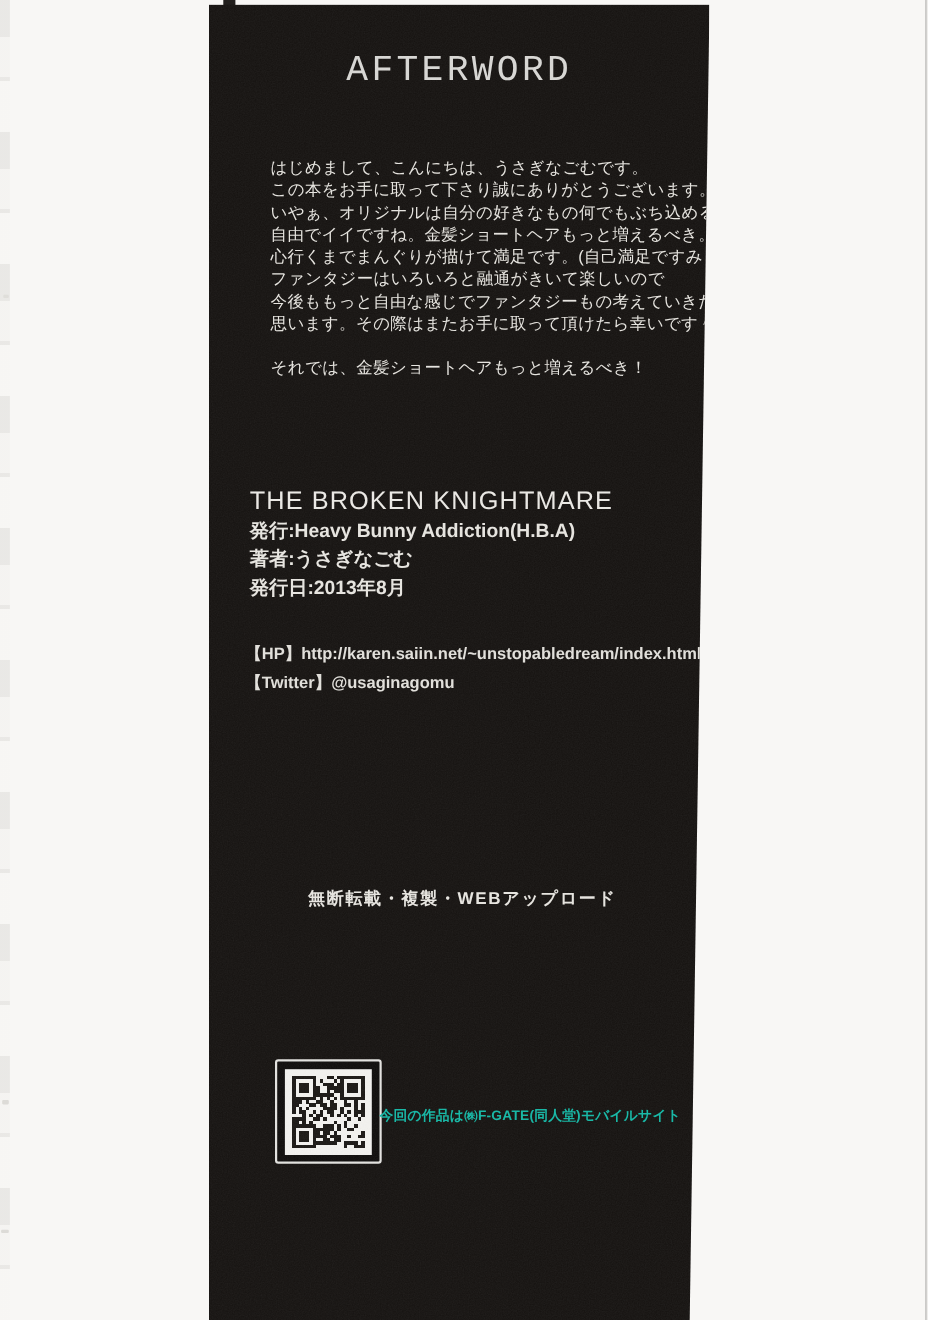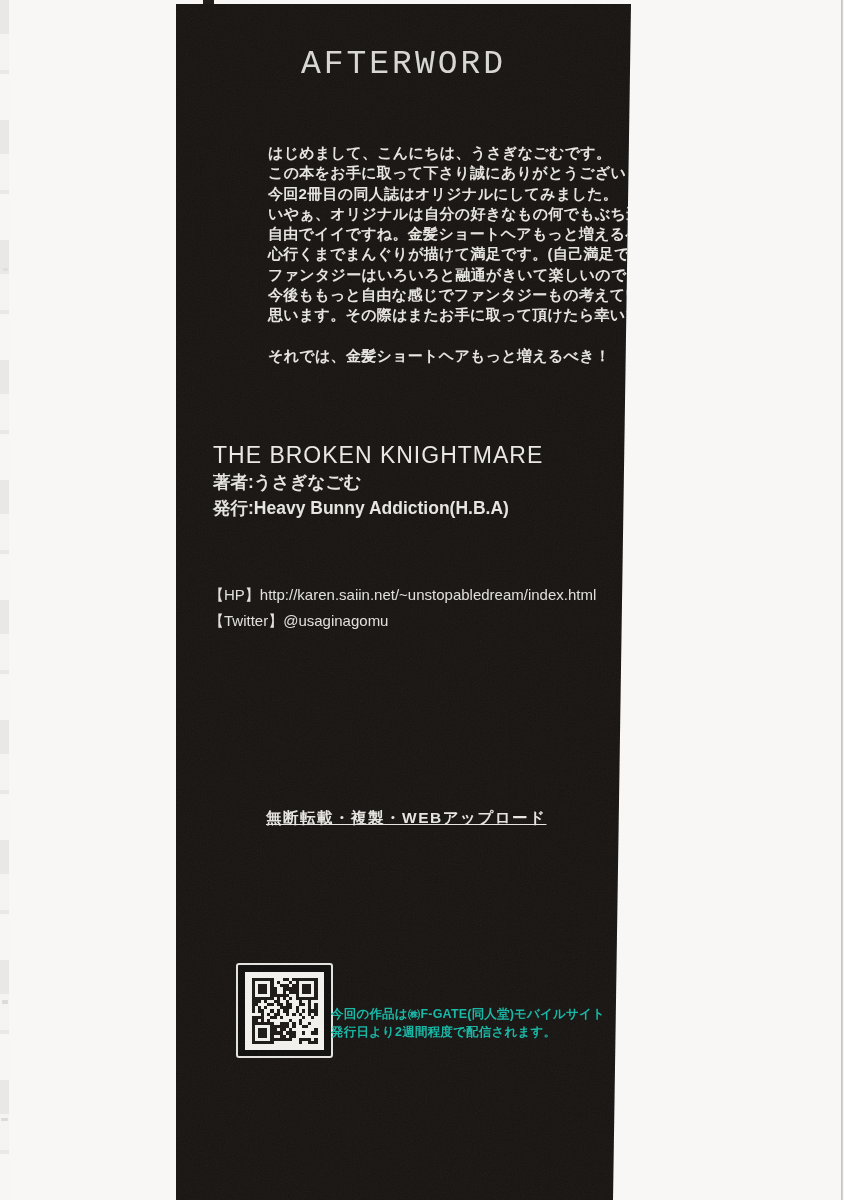--- a/index.html
+++ b/index.html
@@ -23,63 +23,63 @@
   }
   .edge-mark{position:absolute;background:#c9c6c1;opacity:.55;border-radius:1px;}
   .paper-edge-right{
     position:absolute;left:841px;top:0;width:2px;height:1200px;
     background:linear-gradient(to right,#c2c1bf,#d8d7d5);
   }
   .panel-notch{position:absolute;left:203px;top:0;width:11px;height:5px;background:#221f1d;}
 
   
   .panel{
-    position:absolute;left:176px;top:4px;width:455px;height:1196px;
+    position:absolute;left:190px;top:4px;width:455px;height:1196px;
     background:#161311;
     clip-path:polygon(0 0, 100% 0, calc(100% - 18px) 100%, 0 100%);
     color:#e8e6e1;
   }
   .noise{position:absolute;left:0;top:0;width:100%;height:100%;pointer-events:none;}
 
   .title{
     position:absolute;left:0;top:42px;width:100%;
     text-align:center;
     font-family:"Liberation Mono","DejaVu Sans Mono",monospace;
     font-size:33px;letter-spacing:3px;
     color:#d9d8d5;font-weight:400;
   }
 
   .afterword{
     position:absolute;left:56px;top:139px;
-    font-size:15px;font-weight:700;line-height:20.3px;
+    font-size:15px;font-weight:400;line-height:20.3px;
     letter-spacing:.3px;
-    color:#e8e6e1;white-space:nowrap;margin-left:36px;
+    color:#e8e6e1;white-space:nowrap;
   }
   .afterword .closing{margin-top:20px;}
 
   .colophon-title{
     position:absolute;left:37px;top:438px;
     font-size:23px;font-weight:400;letter-spacing:1px;
     color:#eceae6;white-space:nowrap;
   }
   .colophon-lines{
     position:absolute;left:37px;top:465px;
     font-size:17.5px;font-weight:700;line-height:26px;
     color:#e8e6e1;white-space:nowrap;
   }
   .contact-lines{
     position:absolute;left:33px;top:578px;
-    font-size:15px;font-weight:400;line-height:25.5px;
+    font-size:15px;font-weight:700;line-height:25.5px;
     color:#e3e1dc;white-space:nowrap;
   }
 
   .notice{
     position:absolute;left:90px;top:800px;
     font-size:15.5px;font-weight:700;line-height:28px;
-    letter-spacing:1.5px;color:#e8e6e1;white-space:nowrap;text-decoration:underline;
+    letter-spacing:1.5px;color:#e8e6e1;white-space:nowrap;
   }
 
   .qr-unit{
     position:absolute;left:60px;top:959px;
     width:97px;height:95px;box-sizing:border-box;
     border:2px solid #e4e3e0;border-radius:3px;
     background:#0f0d0c;
     display:flex;align-items:center;justify-content:center;
   }
   .qr-inner{
@@ -108,35 +108,35 @@
   <div class="paper-edge-right"></div>
   <div class="panel-notch"></div>
 
   <div class="panel">
 
     <div class="title">AFTERWORD</div>
 
     <div class="afterword">
       <div>はじめまして、こんにちは、うさぎなごむです。</div>
       <div>この本をお手に取って下さり誠にありがとうございます。</div>
-      <div>今回2冊目の同人誌はオリジナルにしてみました。</div>
       <div>いやぁ、オリジナルは自分の好きなもの何でもぶち込めるから</div>
       <div>自由でイイですね。金髪ショートヘアもっと増えるべき。</div>
       <div>心行くまでまんぐりが描けて満足です。(自己満足ですみません)</div>
       <div>ファンタジーはいろいろと融通がきいて楽しいので</div>
       <div>今後ももっと自由な感じでファンタジーもの考えていきたいと</div>
       <div>思います。その際はまたお手に取って頂けたら幸いです＾▽＾</div>
       <div class="closing">それでは、金髪ショートヘアもっと増えるべき！</div>
     </div>
 
     <div class="colophon-title">THE  BROKEN KNIGHTMARE</div>
 
     <div class="colophon-lines">
+      <div>発行:Heavy Bunny Addiction(H.B.A)</div>
       <div>著者:うさぎなごむ</div>
-      <div>発行:Heavy Bunny Addiction(H.B.A)</div>
+      <div>発行日:2013年8月</div>
     </div>
 
     <div class="contact-lines">
       <div>【HP】http://karen.saiin.net/~unstopabledream/index.html</div>
       <div>【Twitter】@usaginagomu</div>
     </div>
 
     <div class="notice">
       <div>無断転載・複製・WEBアップロード</div>
     </div>
@@ -382,21 +382,20 @@
             <rect x="15" y="20" width="1.02" height="1.02" fill="#1b1815"></rect>
             <rect x="18" y="20" width="1.02" height="1.02" fill="#1b1815"></rect>
             <rect x="19" y="20" width="1.02" height="1.02" fill="#1b1815"></rect>
             <rect x="20" y="20" width="1.02" height="1.02" fill="#1b1815"></rect>
           </svg>
       </div>
     </div>
 
     <div class="distribution">
       <div>今回の作品は㈱F-GATE(同人堂)モバイルサイト</div>
-      <div>発行日より2週間程度で配信されます。</div>
     </div>
 
     <svg class="noise">
       <filter id="grain">
         <feTurbulence type="fractalNoise" baseFrequency="0.9" numOctaves="2" stitchTiles="stitch"></feTurbulence>
         <feColorMatrix type="saturate" values="0"></feColorMatrix>
       </filter>
       <rect width="100%" height="100%" filter="url(#grain)" opacity="0.07"></rect>
     </svg>
   </div>

